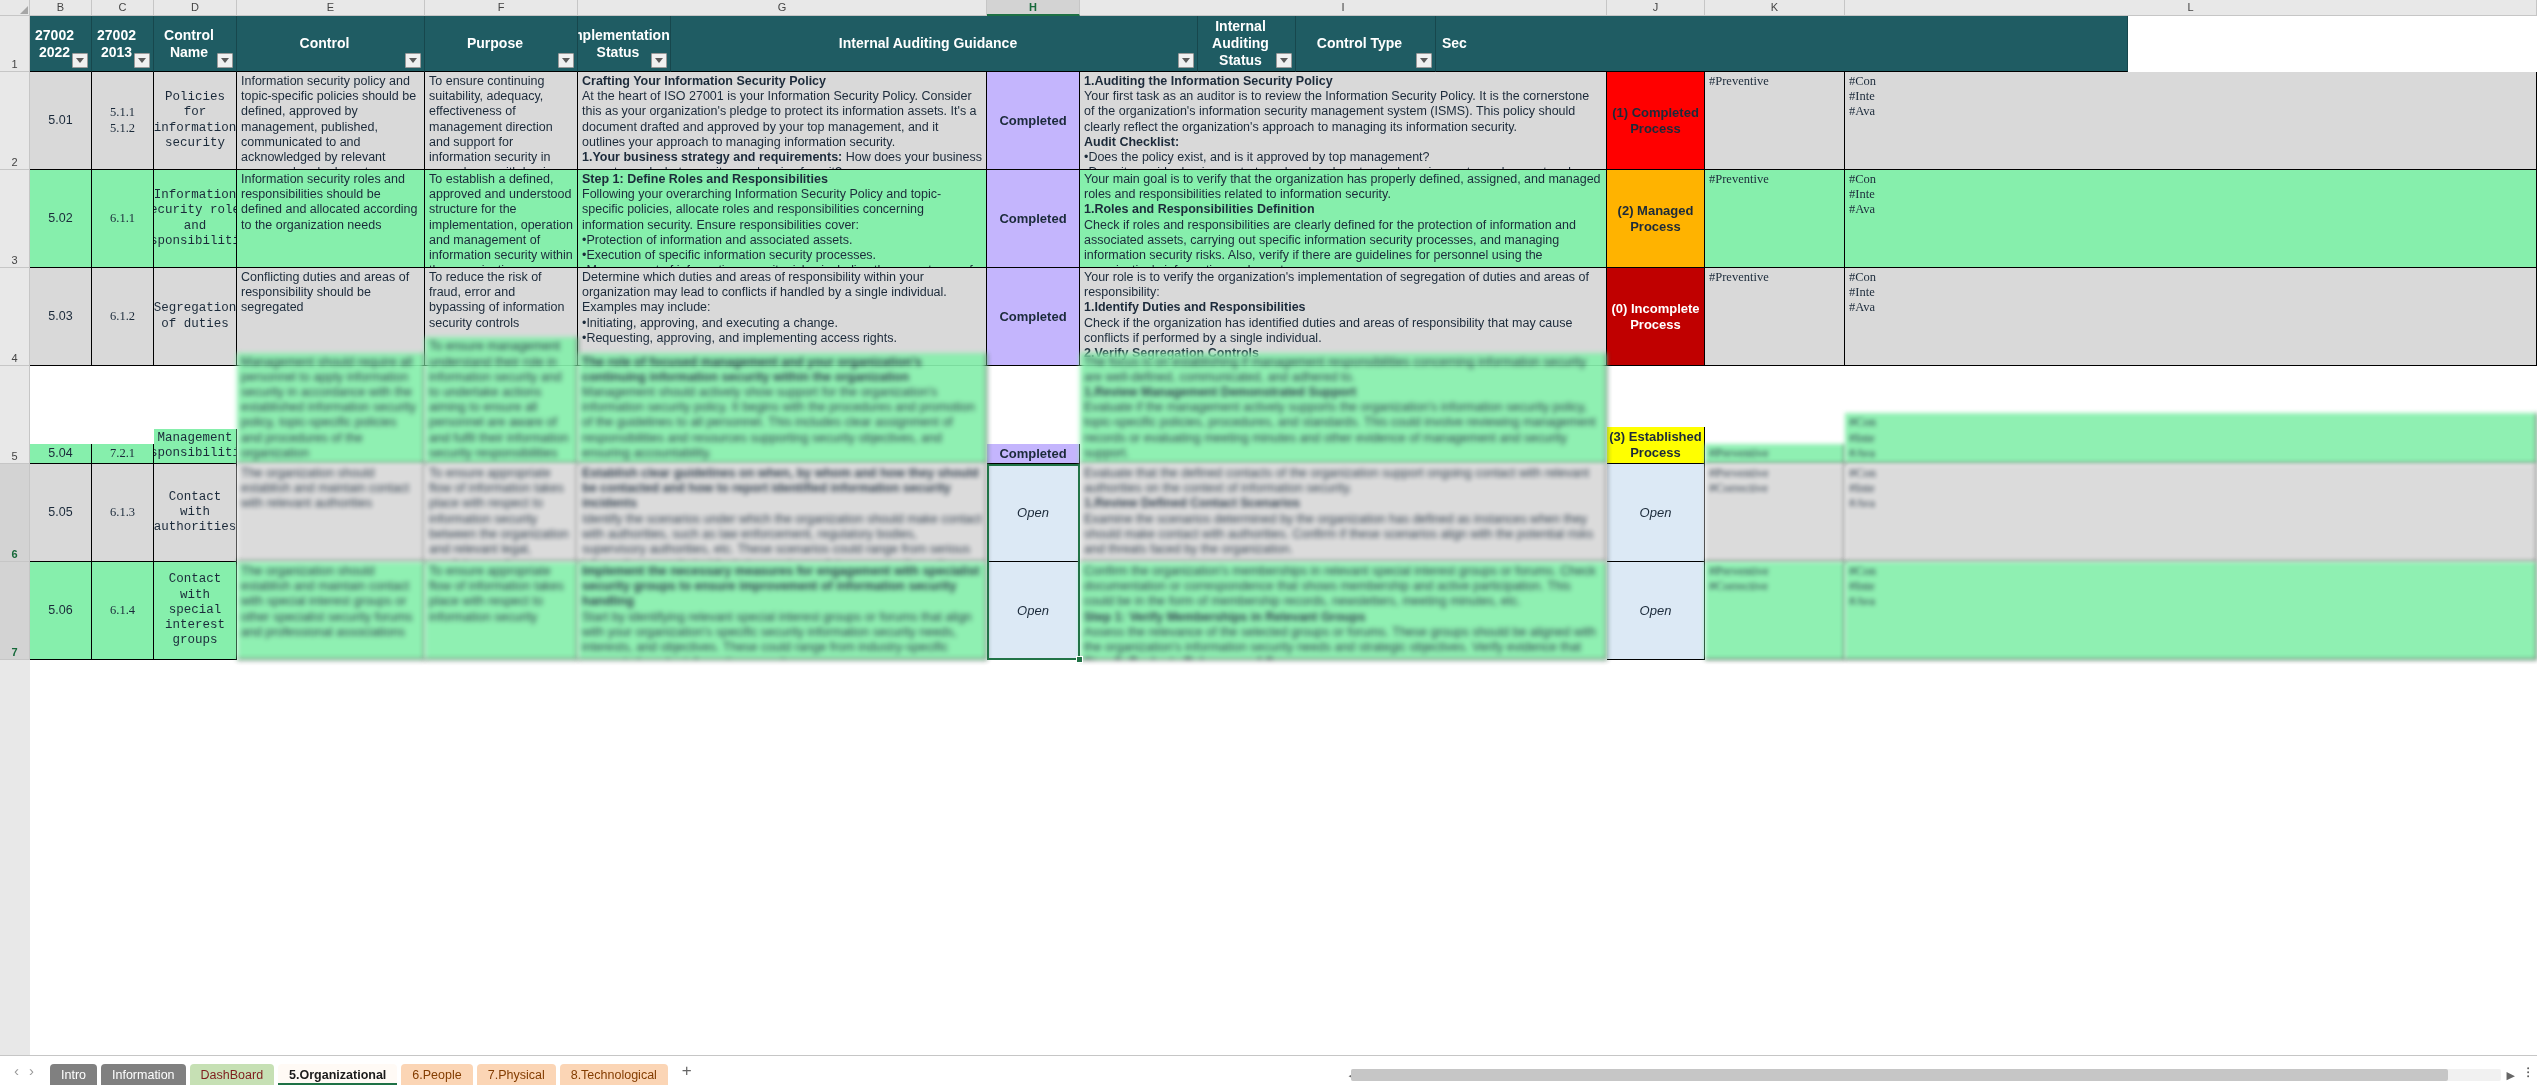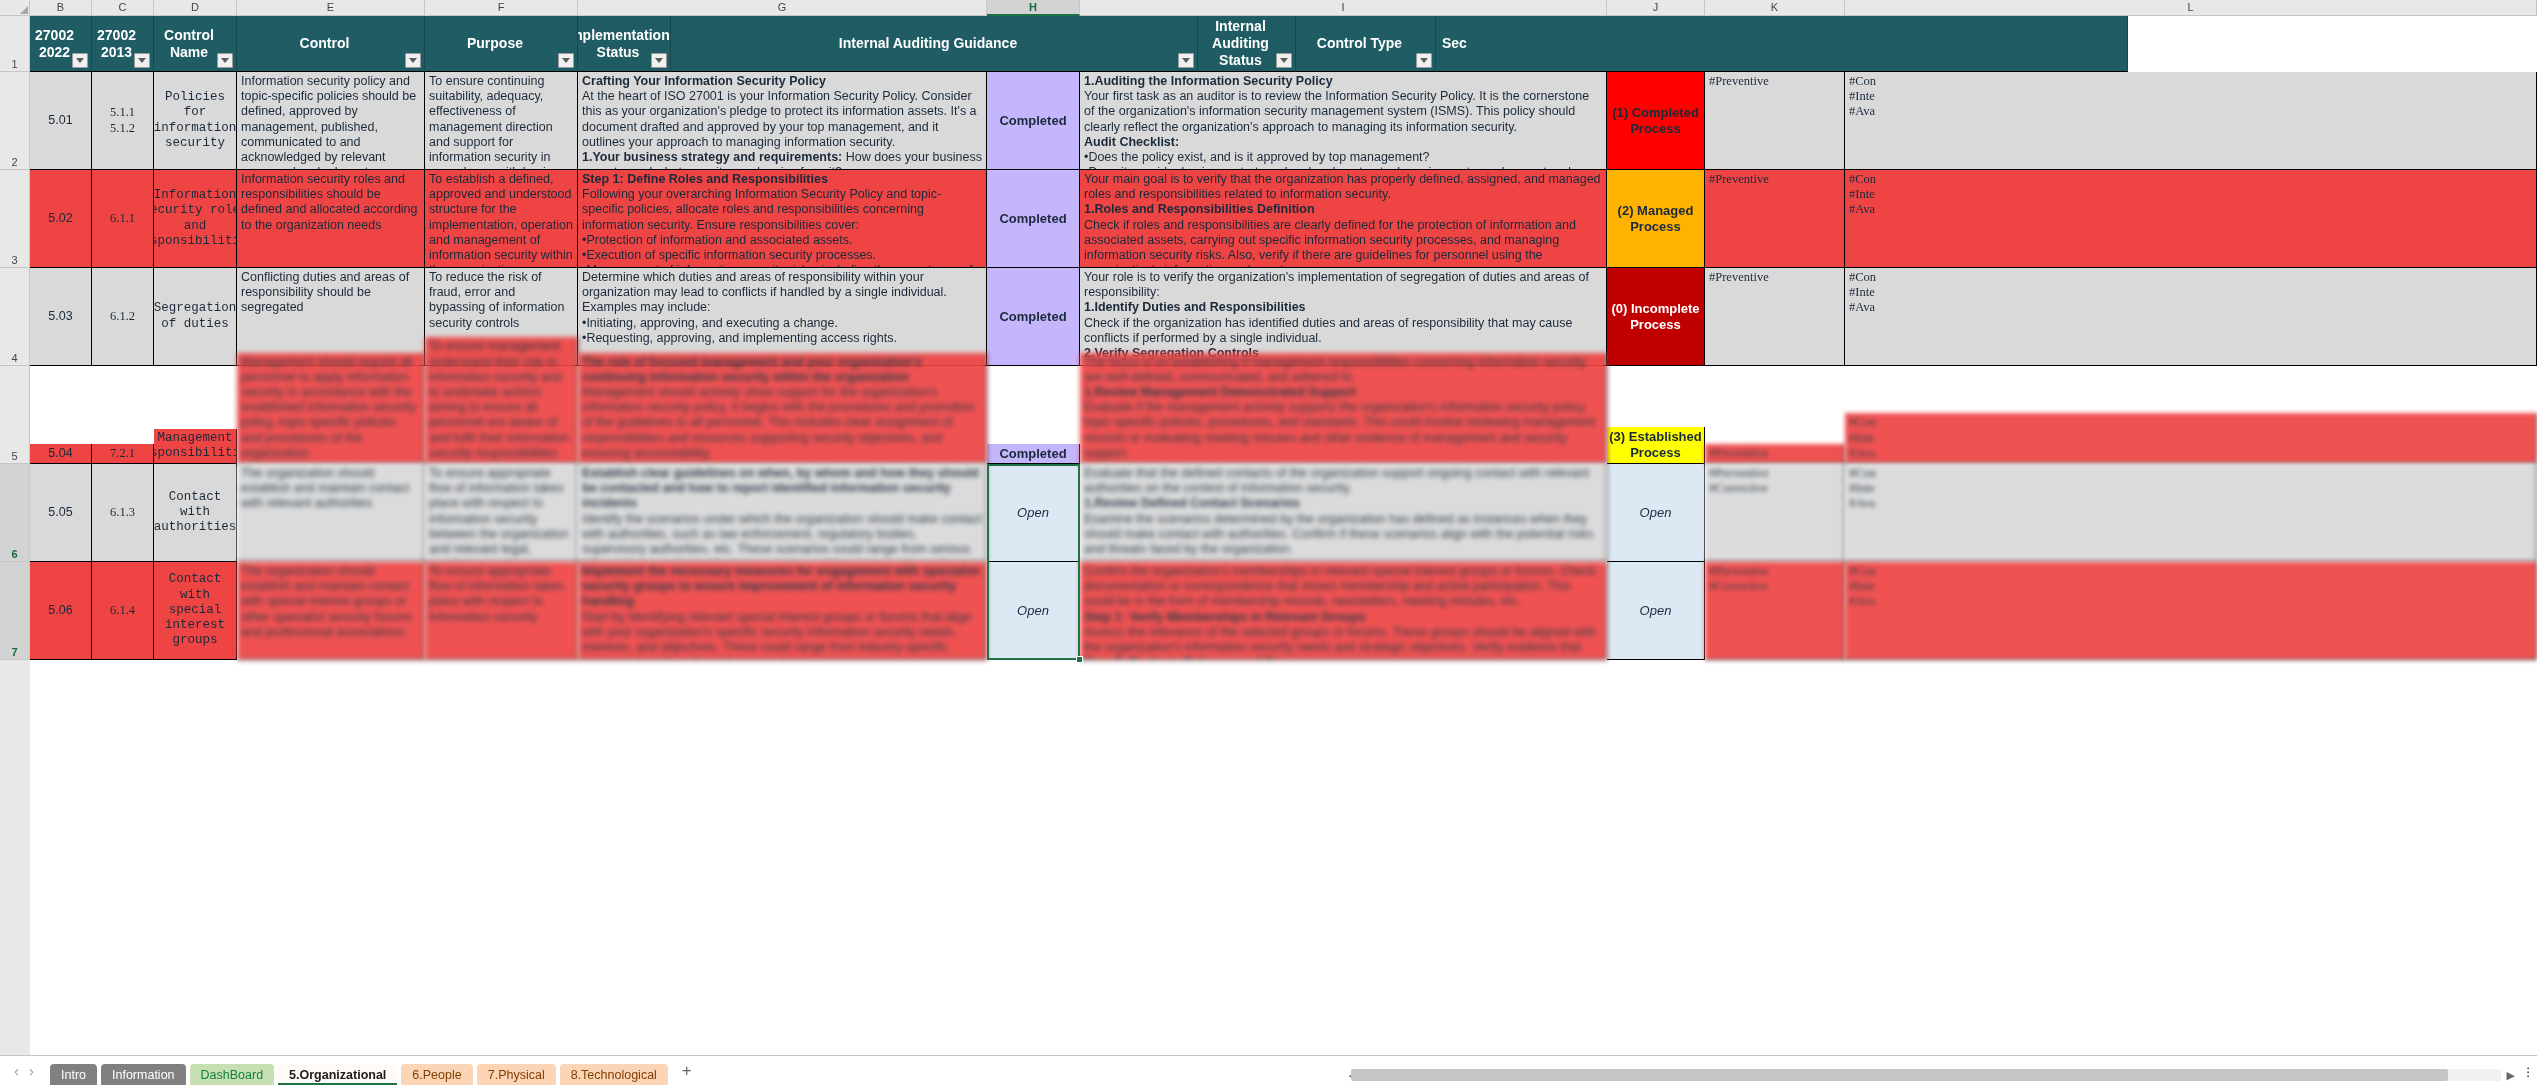--- a/index.html
+++ b/index.html
@@ -83,21 +83,21 @@
   .status.completed{ background:#c4b5fd; color:#1b2a3a; }
 
   .ias{
     font-weight:bold; font-size:13px; line-height:16px; text-align:center;
     display:flex; align-items:center; justify-content:center;
     border-right:1px solid #000; border-bottom:1px solid #000; padding:2px;
   }
   .ias.open{ font-weight:normal; font-style:italic; background:#dce9f5; color:#1b2a3a; }
 
   .alt-grey{ background:#d9d9d9; }
-  .alt-white{ background:#ef4444; }
+  .alt-white{ background:#86efac; }
 
   .blurred{ filter:blur(2.6px); opacity:.92; }
   .blurred2{ filter:blur(2.2px); opacity:.92; }
 
   .bold-line{ font-weight:bold; }
 
   
   .selbox{
     position:absolute; border:2px solid #217346; pointer-events:none; z-index:40;
   }
@@ -109,21 +109,21 @@
   
   .sheetbar{
     flex:0 0 30px; height:30px; display:flex; align-items:center;
     background:#ffffff; border-top:1px solid #c6c6c6; padding-left:8px; gap:4px;
     position:relative;
   }
   .navarrows{ display:flex; gap:10px; padding:0 12px 0 6px; color:#9a9a9a; font-size:15px; }
   .navarrows span{ cursor:default; }
   .tab{
     font-size:12.5px; padding:3px 11px; border-radius:4px 4px 0 0;
-    color:#15803d; white-space:nowrap; line-height:17px; height:22px;
+    color:#7f1d1d; white-space:nowrap; line-height:17px; height:22px;
   }
   .tab.grey{ background:#808080; color:#ffffff; }
   .tab.green{ background:#c6e0b4; }
   .tab.orange{ background:#fbd5b5; color:#833c00; }
   .tab.active{
     background:#fffaf5; color:#1b1b1b; font-weight:bold;
     border-bottom:3px solid #1e7145; border-radius:4px 4px 0 0;
   }
   .addsheet{ font-size:17px; color:#666; padding:0 10px; }
 

